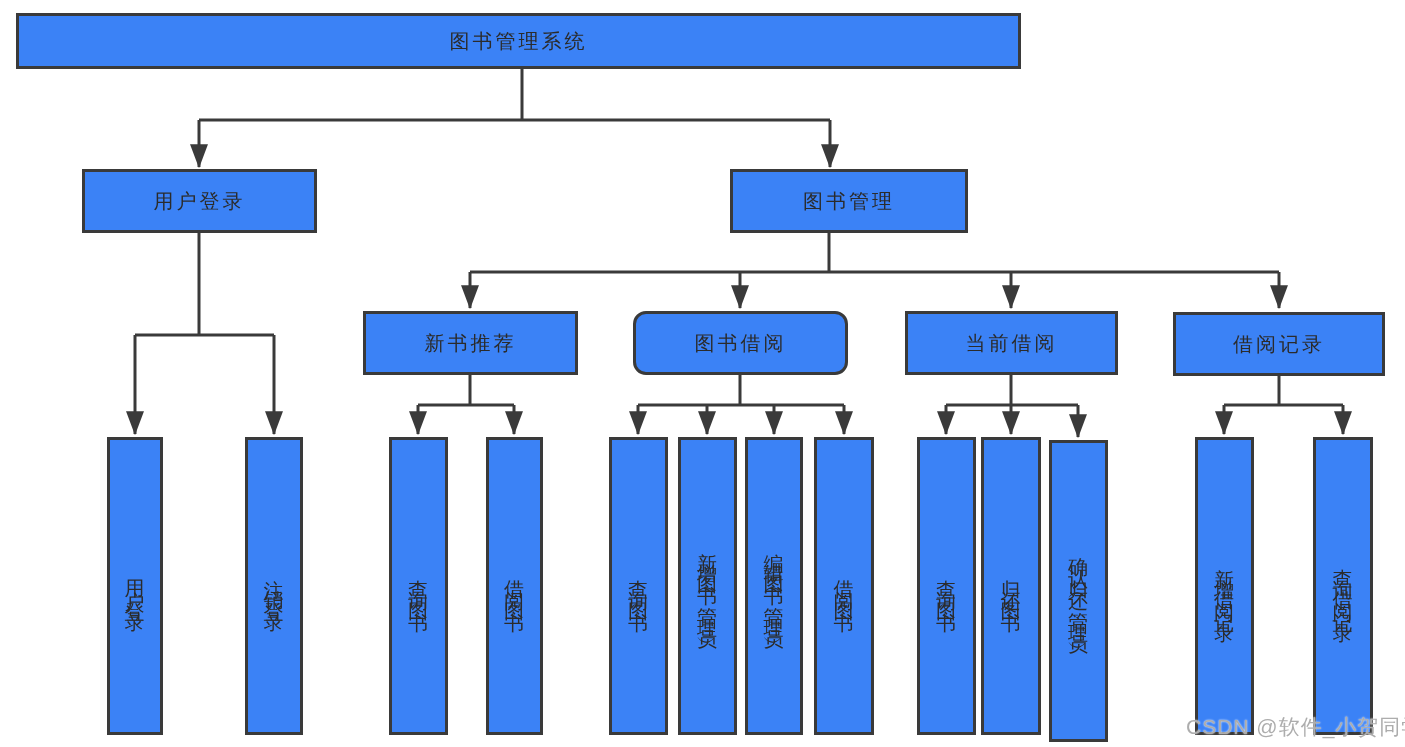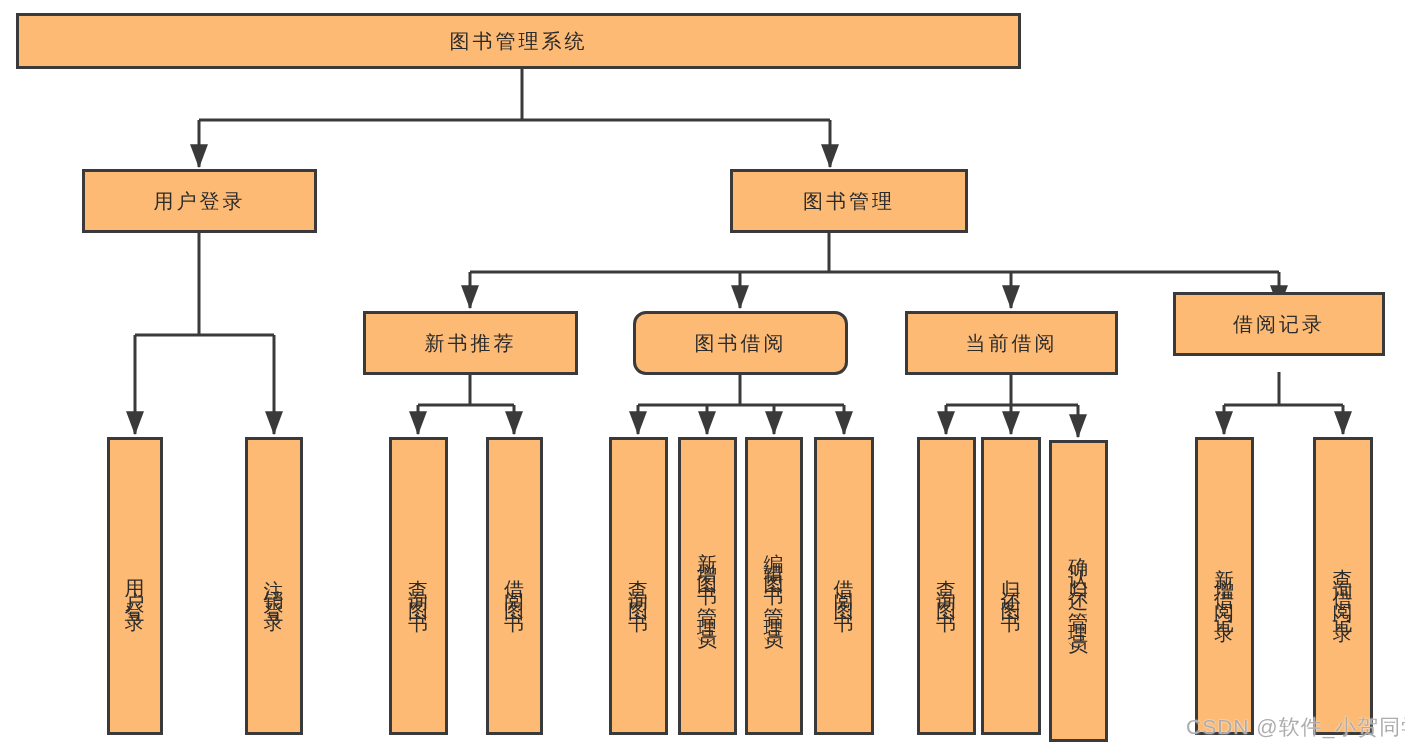--- a/index.html
+++ b/index.html
@@ -2,21 +2,21 @@
 <html><head>
 <meta charset="utf-8">
 <style>
   html,body{margin:0;padding:0;background:#ffffff;}
   .canvas{
     position:relative;width:1405px;height:747px;background:#ffffff;
     overflow:hidden;font-family:"Liberation Sans",sans-serif;
   }
   .connectors{position:absolute;left:0;top:0;z-index:0;}
   .box{
-    position:absolute;box-sizing:border-box;background:#fdba74;
+    position:absolute;box-sizing:border-box;background:#3b82f6;
     border:3px solid #3a3a3a;display:flex;align-items:center;justify-content:center;
     z-index:1;
   }
   .lbl{
     color:#2b2b2b;font-size:20px;letter-spacing:3px;white-space:nowrap;
     font-family:"Liberation Sans",sans-serif;
   }
   .v .lbl{
     writing-mode:vertical-lr;text-orientation:mixed;
     letter-spacing:11px;line-height:1;
@@ -28,21 +28,21 @@
   }
   
   #n-root{left:16px;top:13px;width:1005px;height:56px;}
   #n-userlogin{left:82px;top:169px;width:235px;height:64px;}
   #n-bookmgmt{left:730px;top:169px;width:238px;height:64px;}
   #n-login{left:107px;top:437px;width:56px;height:298px;}
   #n-logout{left:245px;top:437px;width:58px;height:298px;}
   #n-newrec{left:363px;top:311px;width:215px;height:64px;align-items:center;}
   #n-borrow{left:633px;top:311px;width:215px;height:64px;border-radius:13px;}
   #n-current{left:905px;top:311px;width:213px;height:64px;}
-  #n-record{left:1173px;top:292px;width:212px;height:64px;}
+  #n-record{left:1173px;top:312px;width:212px;height:64px;}
   #n-nq{left:389px;top:437px;width:59px;height:298px;}
   #n-nb{left:486px;top:437px;width:57px;height:298px;}
   #n-bq{left:609px;top:437px;width:59px;height:298px;}
   #n-ba{left:678px;top:437px;width:59px;height:298px;}
   #n-be{left:745px;top:437px;width:58px;height:298px;}
   #n-bb{left:814px;top:437px;width:60px;height:298px;}
   #n-cq{left:917px;top:437px;width:59px;height:298px;}
   #n-cr{left:981px;top:437px;width:60px;height:298px;}
   #n-cc{left:1049px;top:440px;width:59px;height:302px;}
   #n-ra{left:1195px;top:437px;width:59px;height:298px;}

